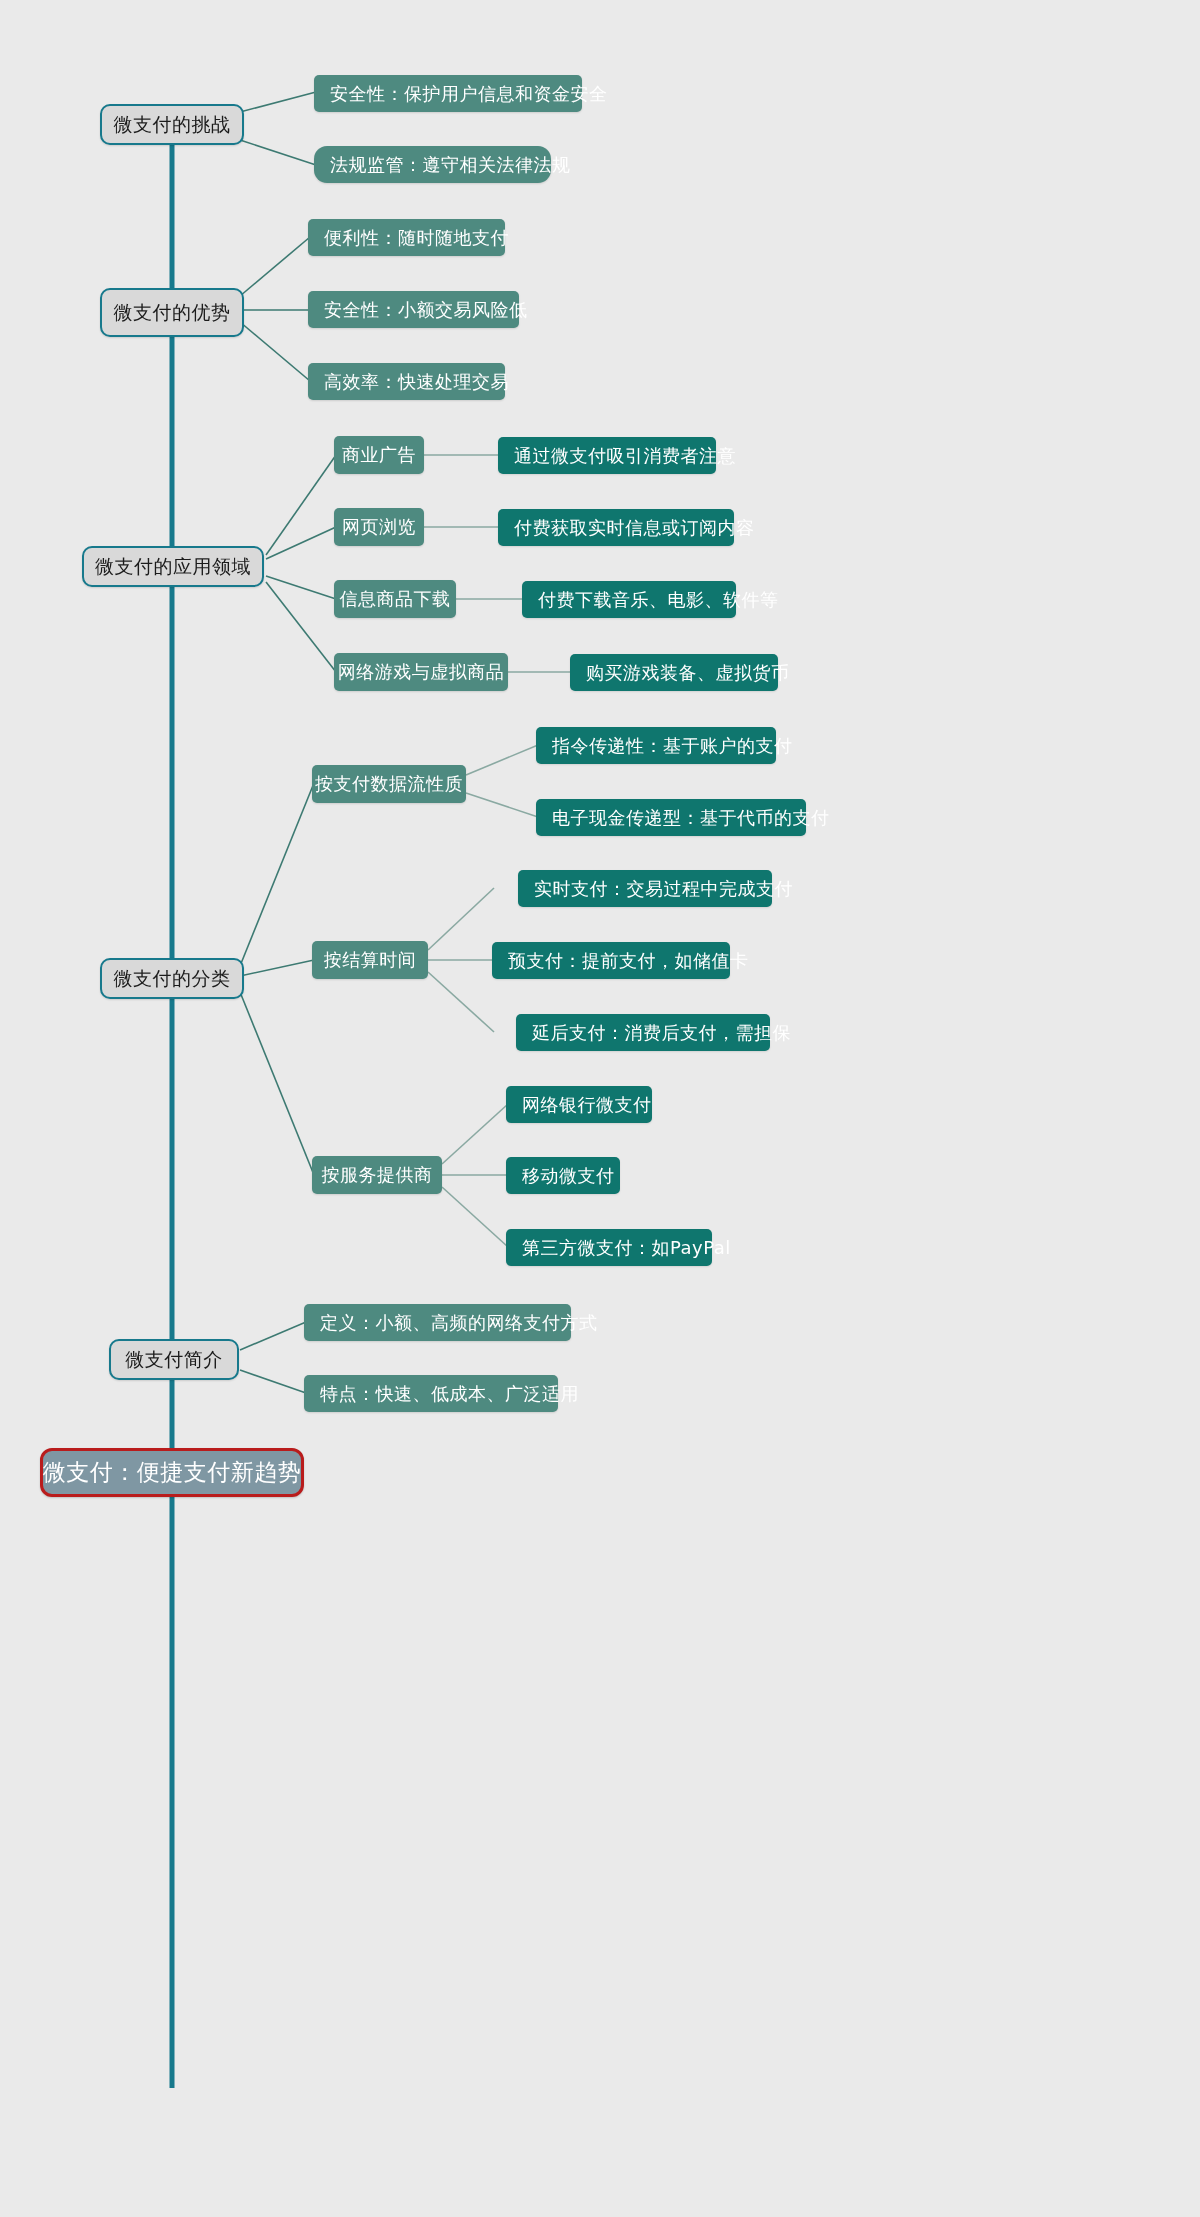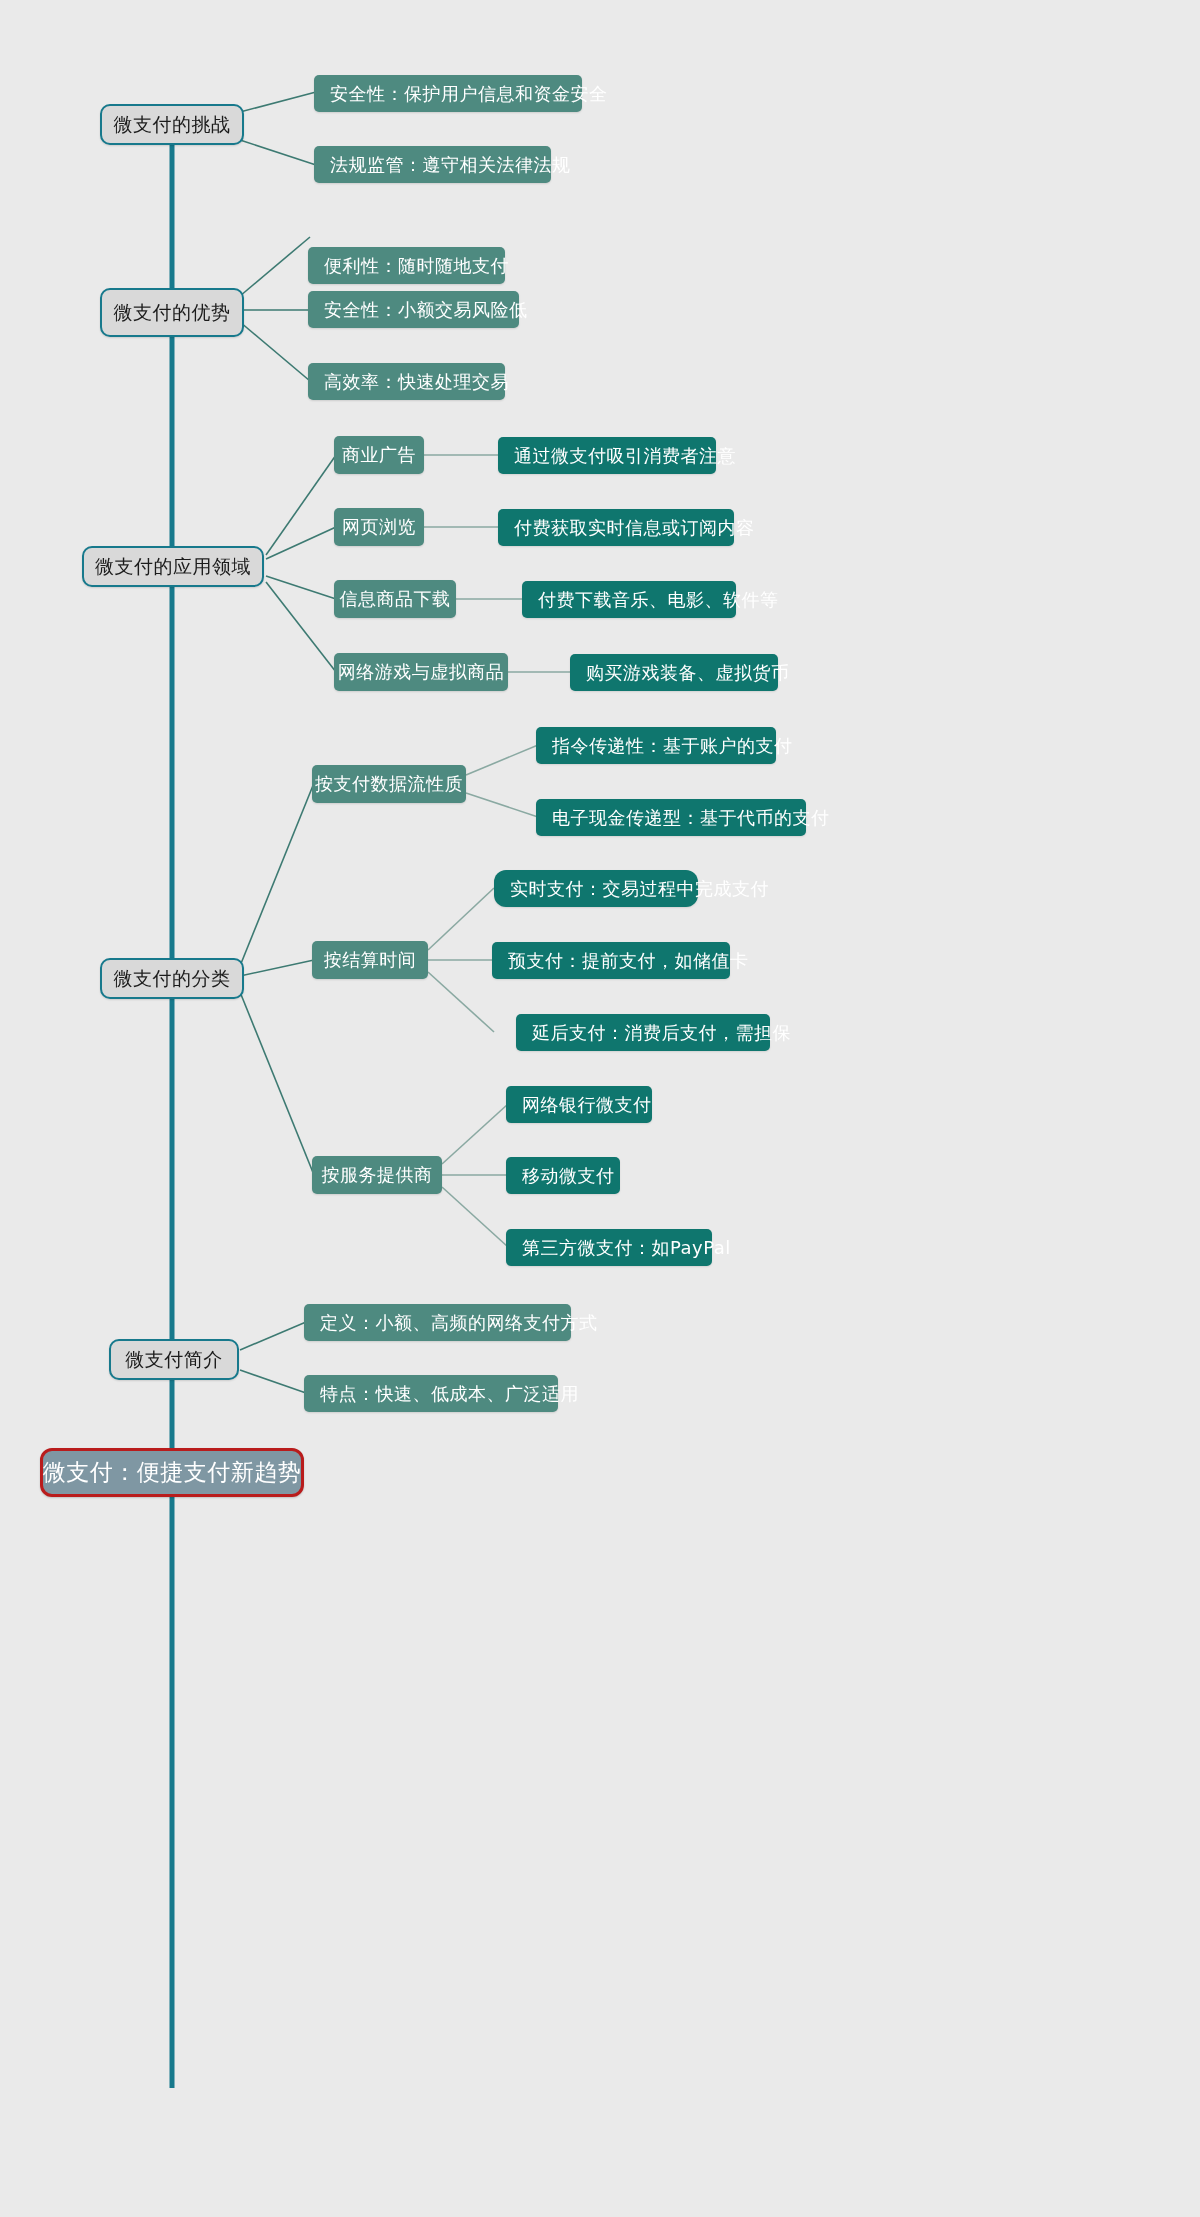--- a/index.html
+++ b/index.html
@@ -130,25 +130,25 @@
     <span>微支付的分类</span>
   </div>
 
   <div class="node n-l1 n-center" style="left:109px; top:1339px; width:130px; height:41px;">
     <span>微支付简介</span>
   </div>
 
   <div class="node n-l2" style="left:314px; top:75px; width:268px; height:37px;">
     <span>安全性：保护用户信息和资金安全</span>
   </div>
-  <div class="node n-l2" style="left:314px; top:146px; width:237px; height:37px;">
+  <div class="node n-l2" style="left:314px; top:146px; width:237px; height:37px;border-radius:13px;">
     <span>法规监管：遵守相关法律法规</span>
   </div>
 
-  <div class="node n-l2" style="left:308px; top:219px; width:197px; height:37px;margin-top:28px;">
+  <div class="node n-l2" style="left:308px; top:219px; width:197px; height:37px;">
     <span>便利性：随时随地支付</span>
   </div>
   <div class="node n-l2" style="left:308px; top:291px; width:211px; height:37px;">
     <span>安全性：小额交易风险低</span>
   </div>
   <div class="node n-l2" style="left:308px; top:363px; width:197px; height:37px;">
     <span>高效率：快速处理交易</span>
   </div>
 
   <div class="node n-l2 n-center" style="left:334px; top:436px; width:90px; height:38px;">
@@ -185,21 +185,21 @@
   <div class="node n-l3" style="left:536px; top:727px; width:240px; height:37px;">
     <span>指令传递性：基于账户的支付</span>
   </div>
   <div class="node n-l3" style="left:536px; top:799px; width:270px; height:37px;">
     <span>电子现金传递型：基于代币的支付</span>
   </div>
 
   <div class="node n-l2 n-center" style="left:312px; top:941px; width:116px; height:38px;">
     <span>按结算时间</span>
   </div>
-  <div class="node n-l3" style="left:494px; top:870px; width:204px; height:37px;border-radius:12px;">
+  <div class="node n-l3" style="left:518px; top:870px; width:254px; height:37px;">
     <span>实时支付：交易过程中完成支付</span>
   </div>
   <div class="node n-l3" style="left:492px; top:942px; width:238px; height:37px;">
     <span>预支付：提前支付，如储值卡</span>
   </div>
   <div class="node n-l3" style="left:492px; top:1014px; width:254px; height:37px;margin-left:24px;">
     <span>延后支付：消费后支付，需担保</span>
   </div>
 
   <div class="node n-l2 n-center" style="left:312px; top:1156px; width:130px; height:38px;">

